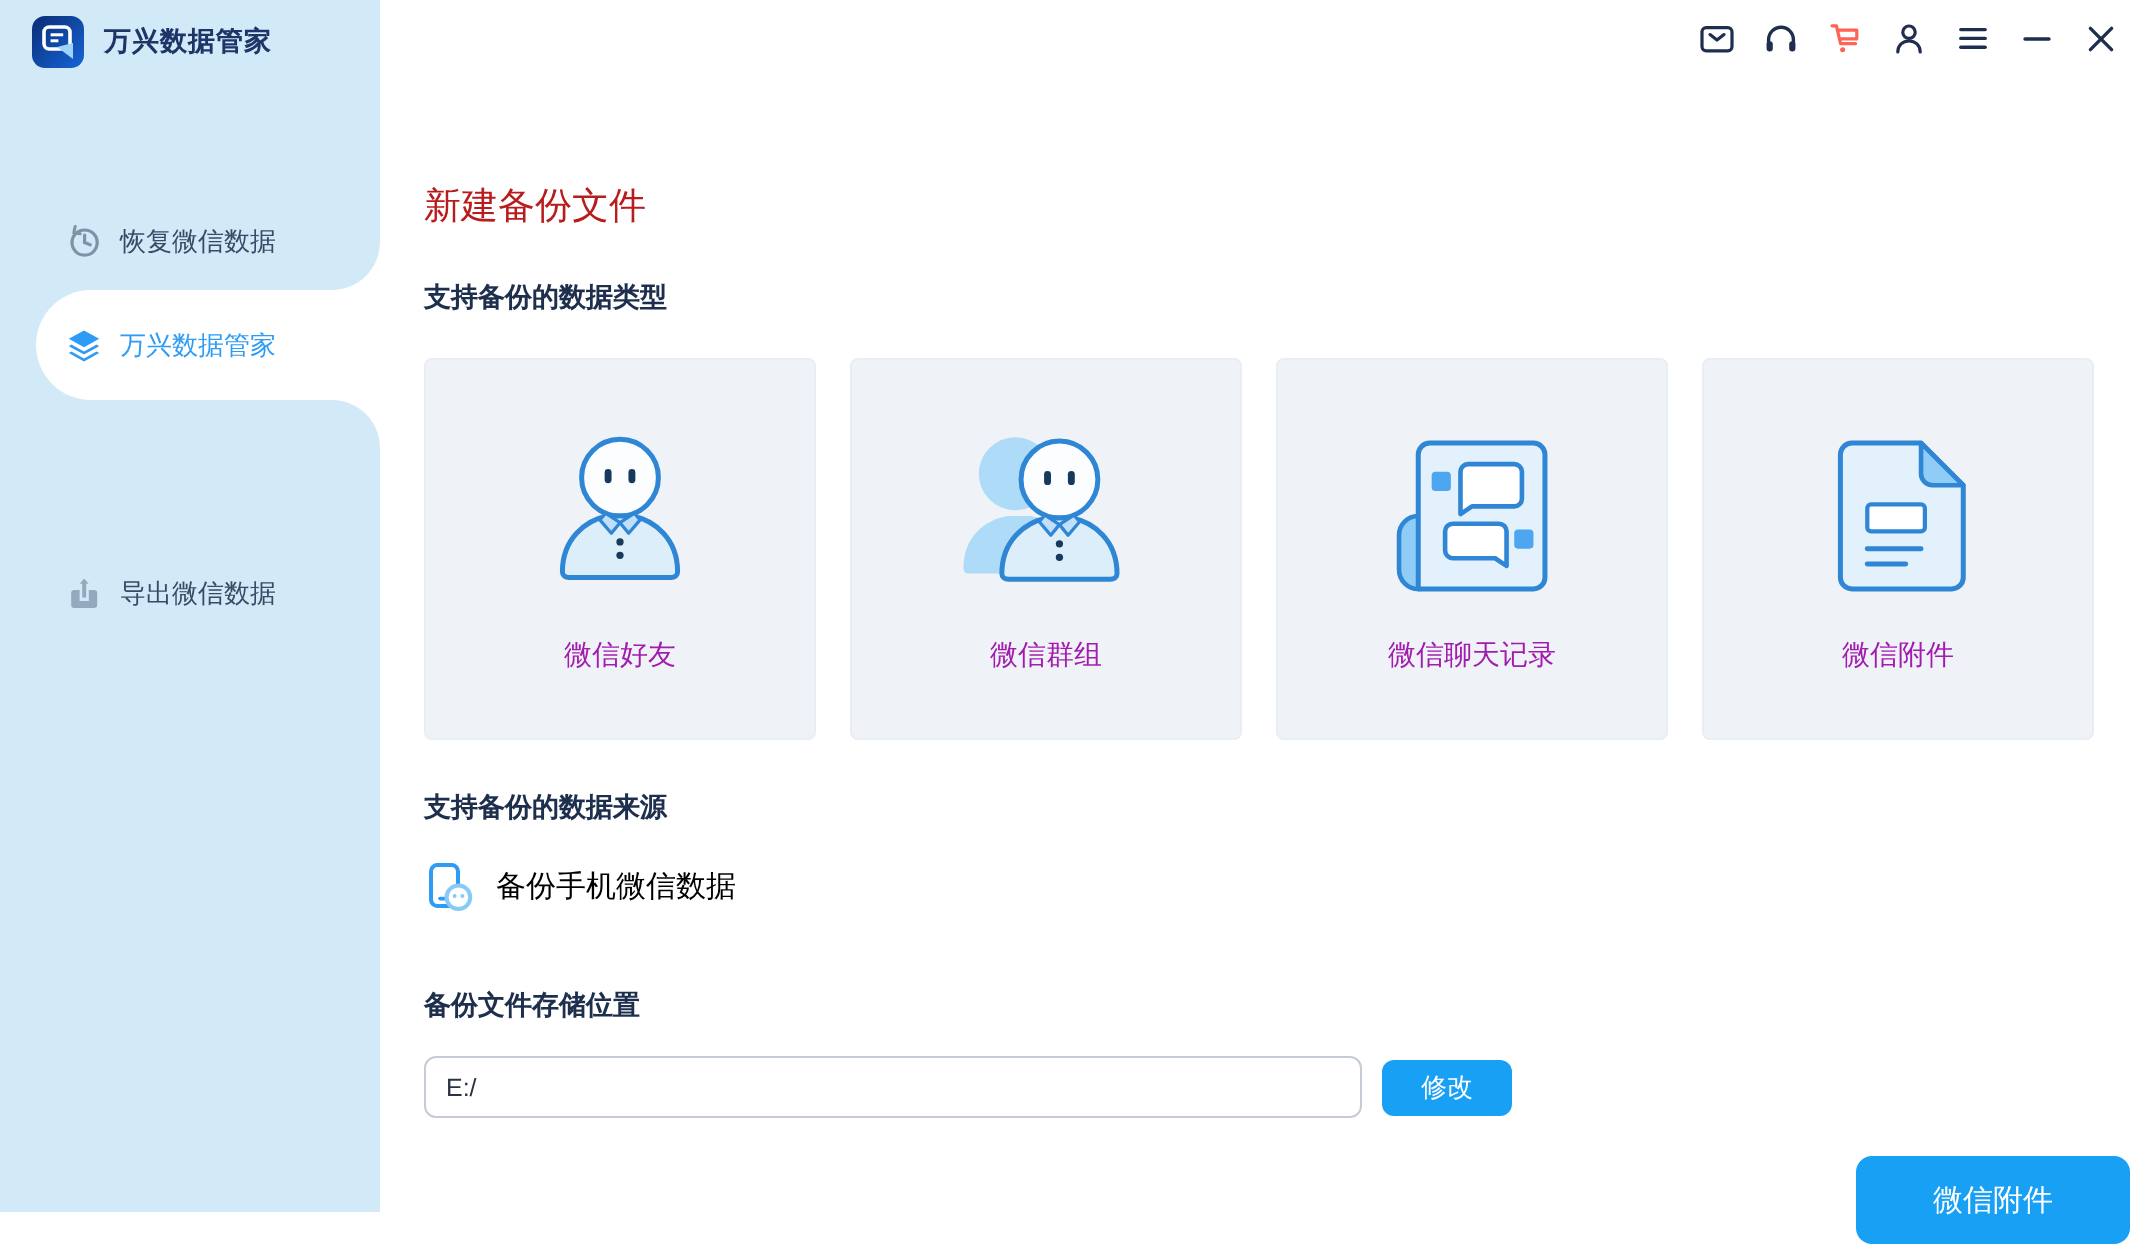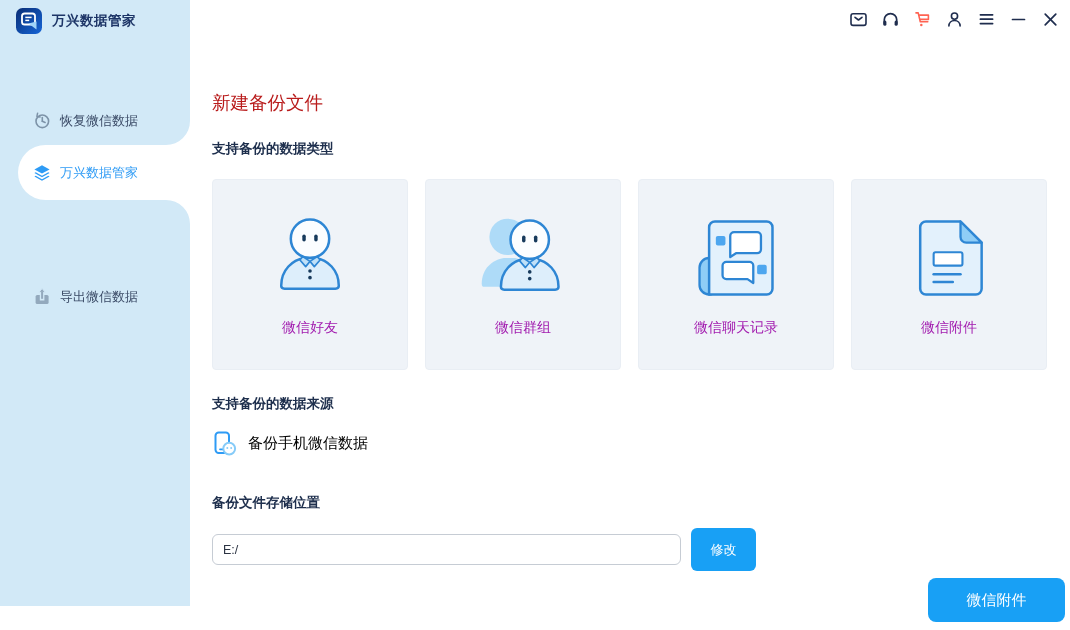--- a/index.html
+++ b/index.html
@@ -42,21 +42,21 @@
   .card svg.illus { width:96px; height:96px; margin-top:30px; }
   .card-label { margin-top:13px; font-size:14px; color:#a21caf; }
   .source-row { position:absolute; left:211px; top:430px; display:flex; align-items:center; gap:11px;
                 cursor:pointer; }
   .source-row svg { width:26px; height:26px; display:block; }
   .source-label { font-size:15px; color:#000000; }
   .location-row { position:absolute; left:212px; top:528px; display:flex; align-items:center; gap:10px; }
   .path-input { width:469px; height:31px; box-sizing:border-box; border:1px solid #c6ccd4;
                 border-radius:6px; padding:0 10px; font-size:12.5px; color:#2b3342; outline:none;
                 font-family:"Liberation Sans", sans-serif; background:#fff; }
-  .modify-btn { width:65px; height:43px; border:none; border-radius:6px; background:#18a0f5;
+  .modify-btn { width:65px; height:28px; border:none; border-radius:6px; background:#18a0f5;
                 color:#ffffff; font-size:13px; cursor:pointer; font-family:"Liberation Sans", sans-serif; }
   .backup-btn { position:absolute; left:928px; top:578px; width:137px; height:44px; border:none;
                 border-radius:8px; background:#18a0f5; color:#ffffff; font-size:15px; cursor:pointer;
                 font-family:"Liberation Sans", sans-serif; }
 </style>
 </head>
 <body>
 
 <div class="app">
 

